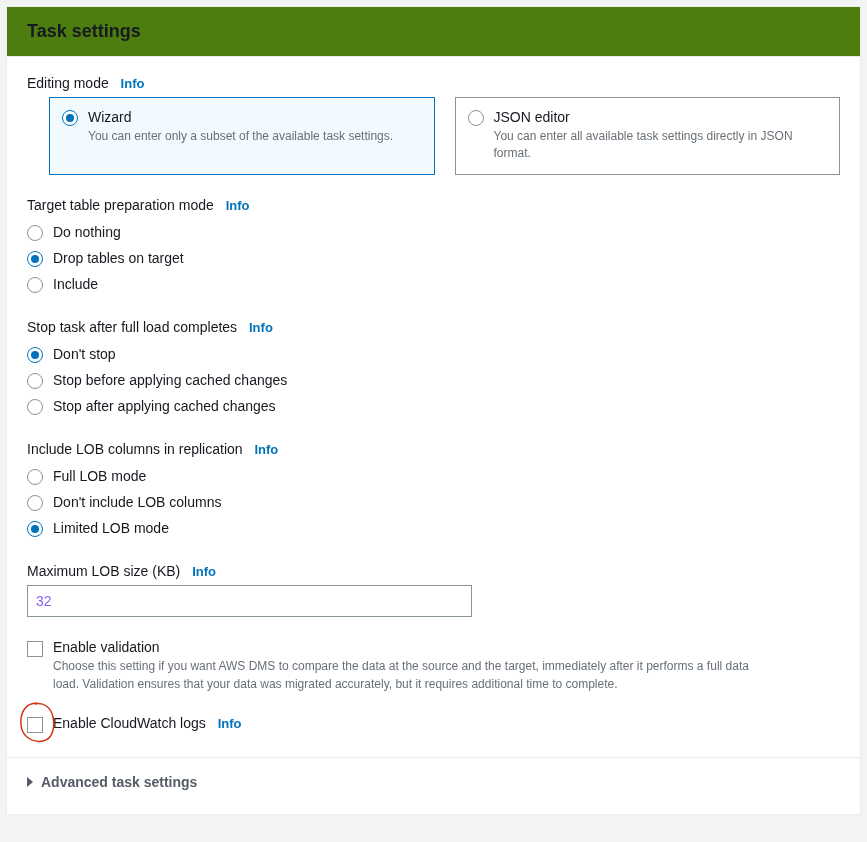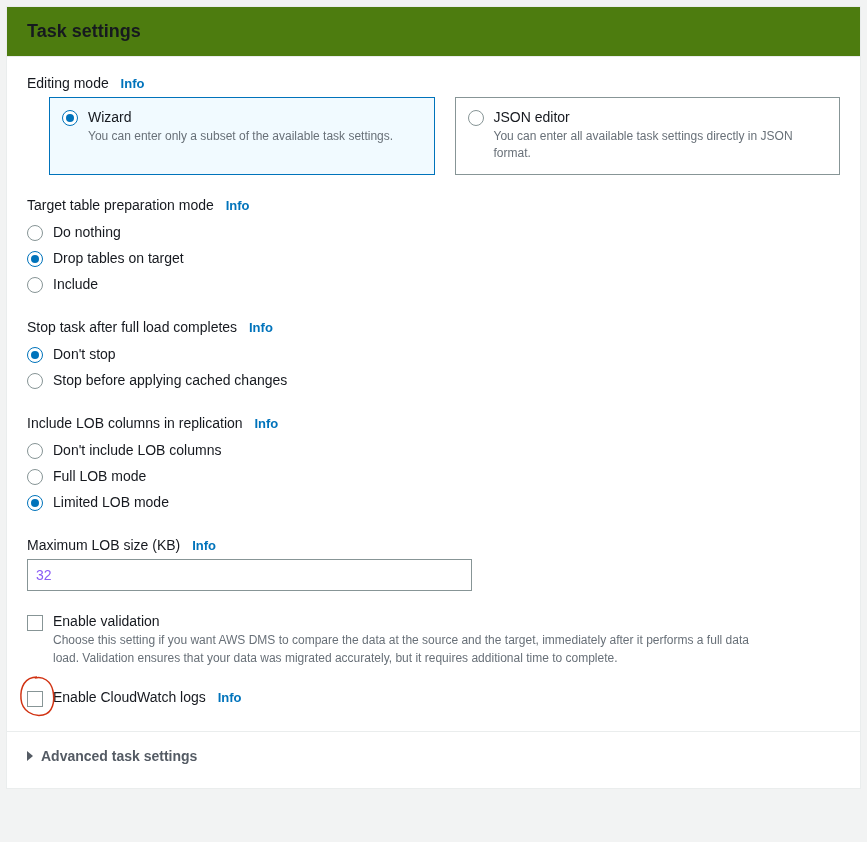--- a/index.html
+++ b/index.html
@@ -236,34 +236,38 @@
       <div class="radio-row">
         <div class="radio-outer checked">
             <div class="radio-inner"></div>
           </div>
         <span class="label">Don't stop</span>
       </div>
       <div class="radio-row">
         <div class="radio-outer"></div>
         <span class="label">Stop before applying cached changes</span>
       </div>
+      <div class="radio-row">
+        <div class="radio-outer"></div>
+        <span class="label">Stop after applying cached changes</span>
+      </div>
     </div>
 
     <div class="group">
       <div class="field-label">
         <span>Include LOB columns in replication</span>
         <span class="info-link">Info</span>
       </div>
       <div class="radio-row">
         <div class="radio-outer"></div>
+        <span class="label">Full LOB mode</span>
+      </div>
+      <div class="radio-row">
+        <div class="radio-outer"></div>
         <span class="label">Don't include LOB columns</span>
-      </div>
-      <div class="radio-row">
-        <div class="radio-outer"></div>
-        <span class="label">Full LOB mode</span>
       </div>
       <div class="radio-row">
         <div class="radio-outer checked">
             <div class="radio-inner"></div>
           </div>
         <span class="label">Limited LOB mode</span>
       </div>
     </div>
 
     <div class="group">

